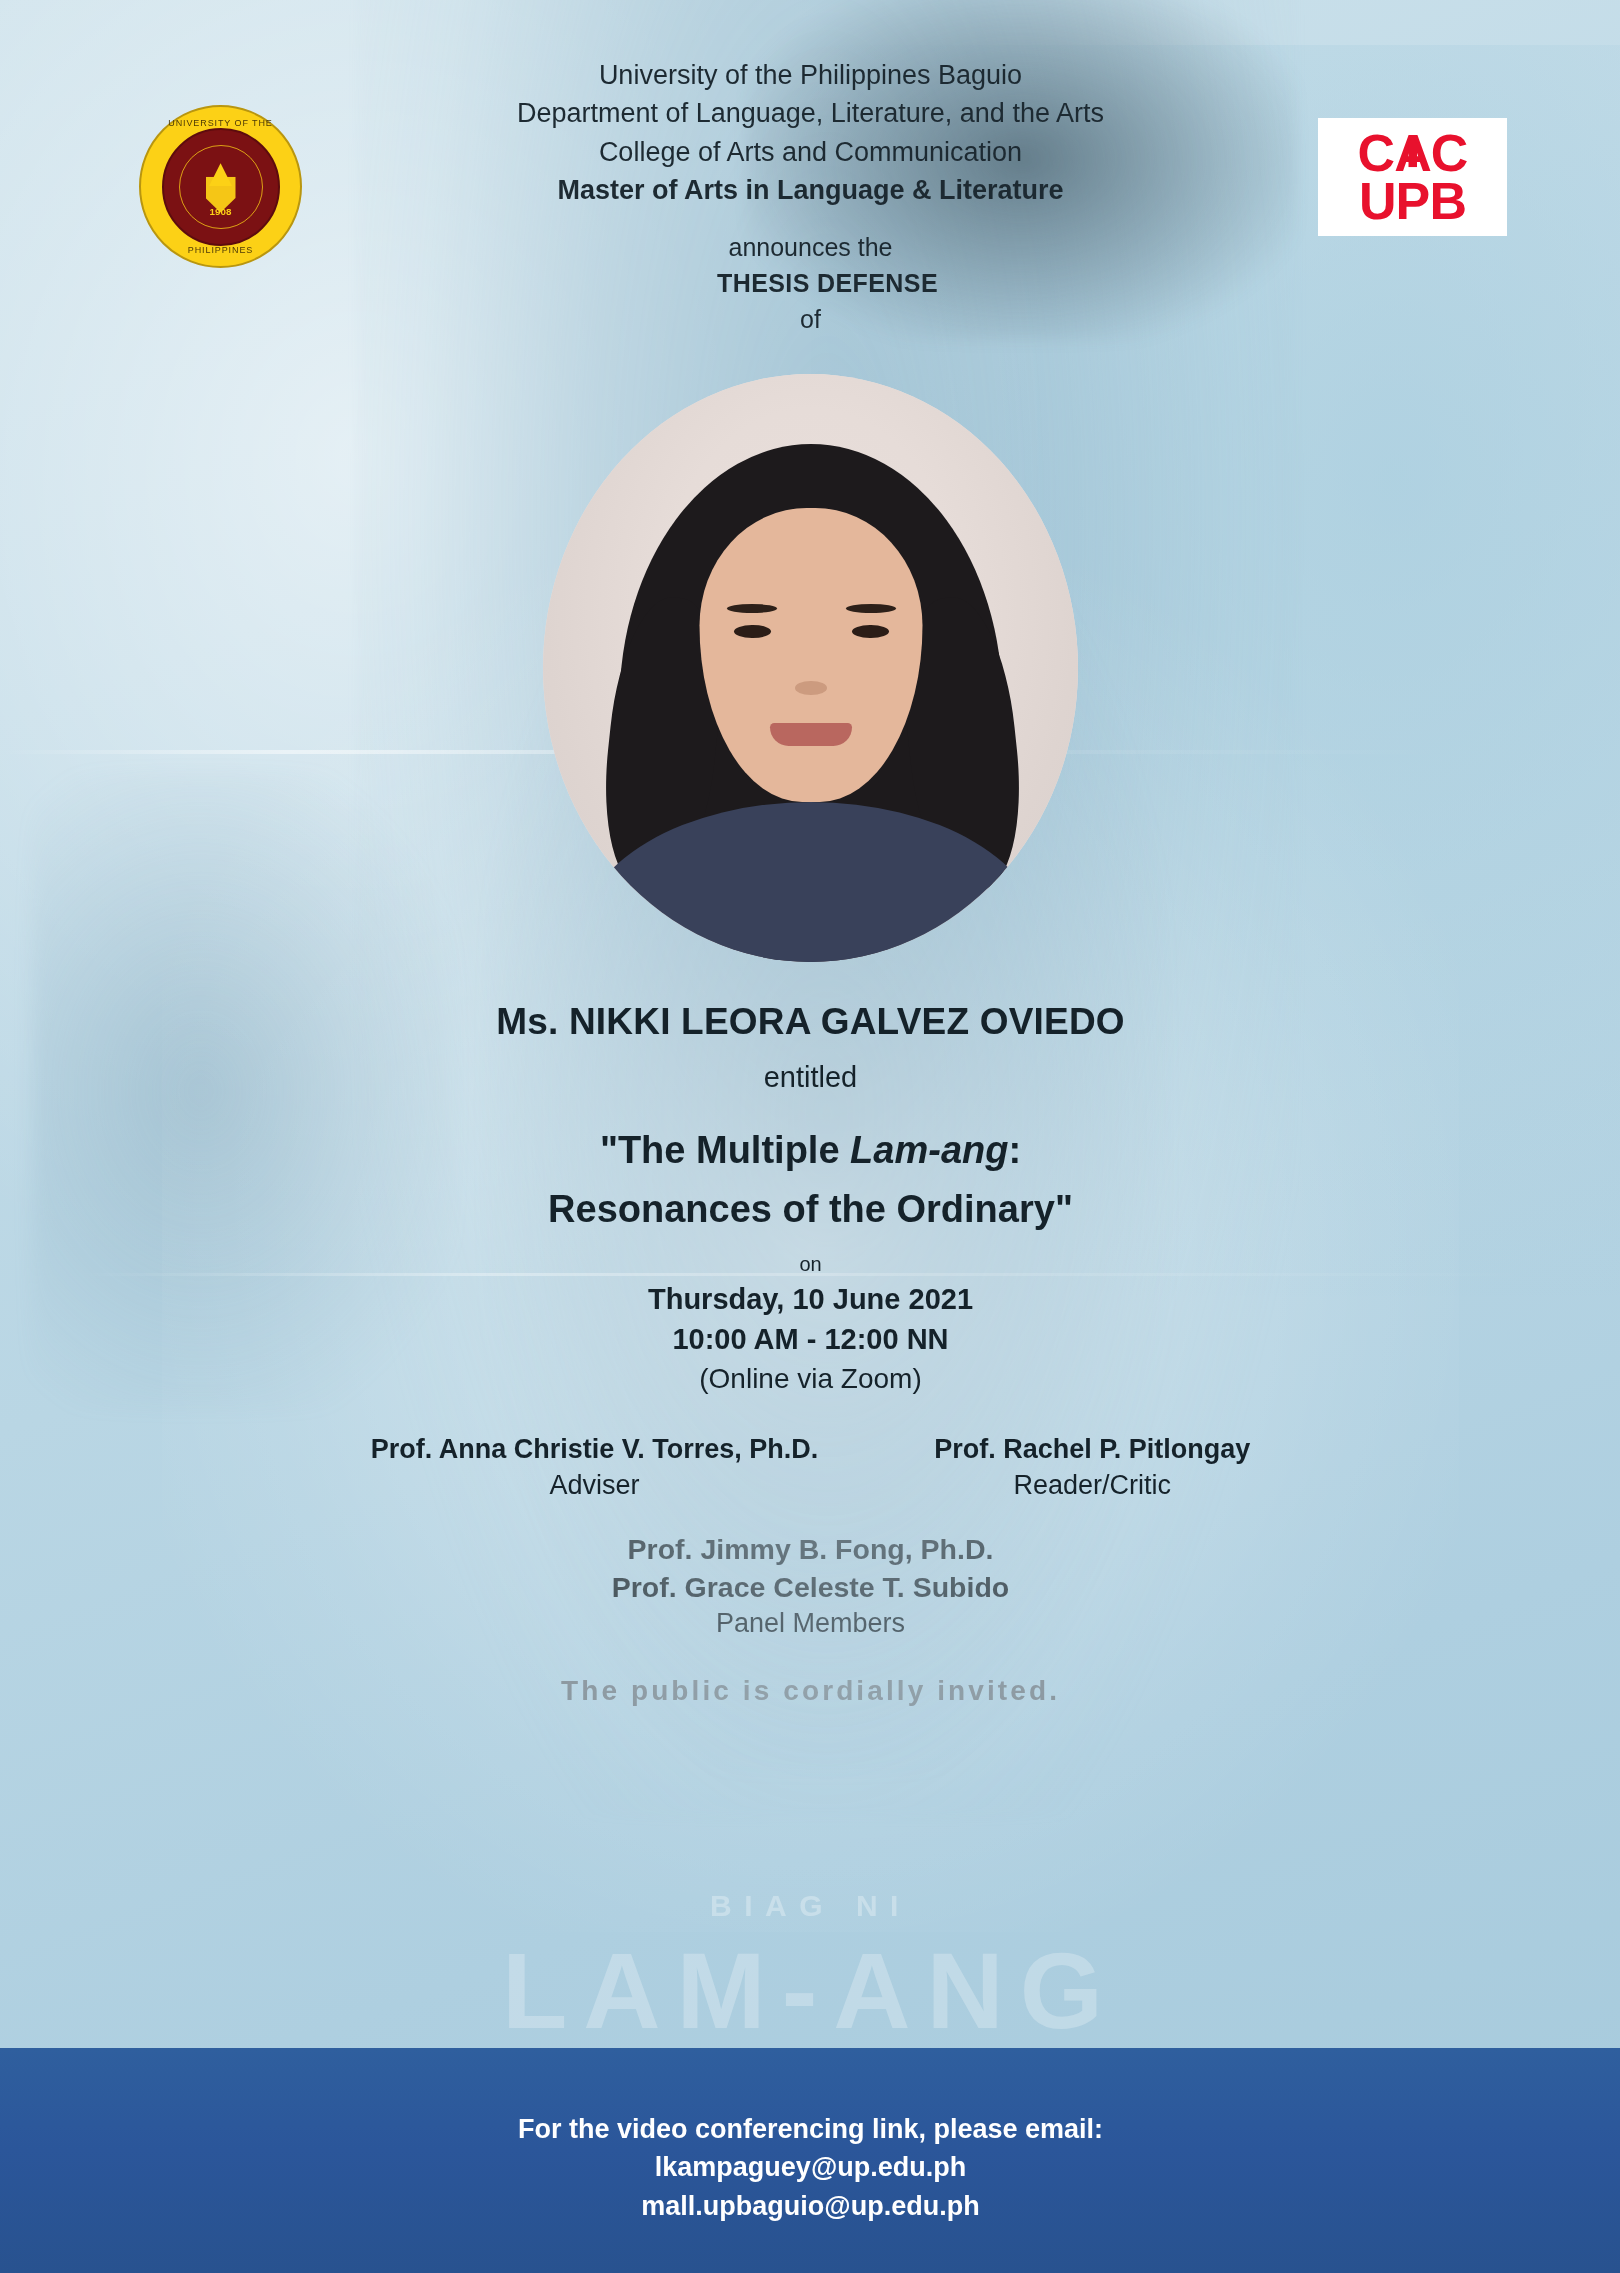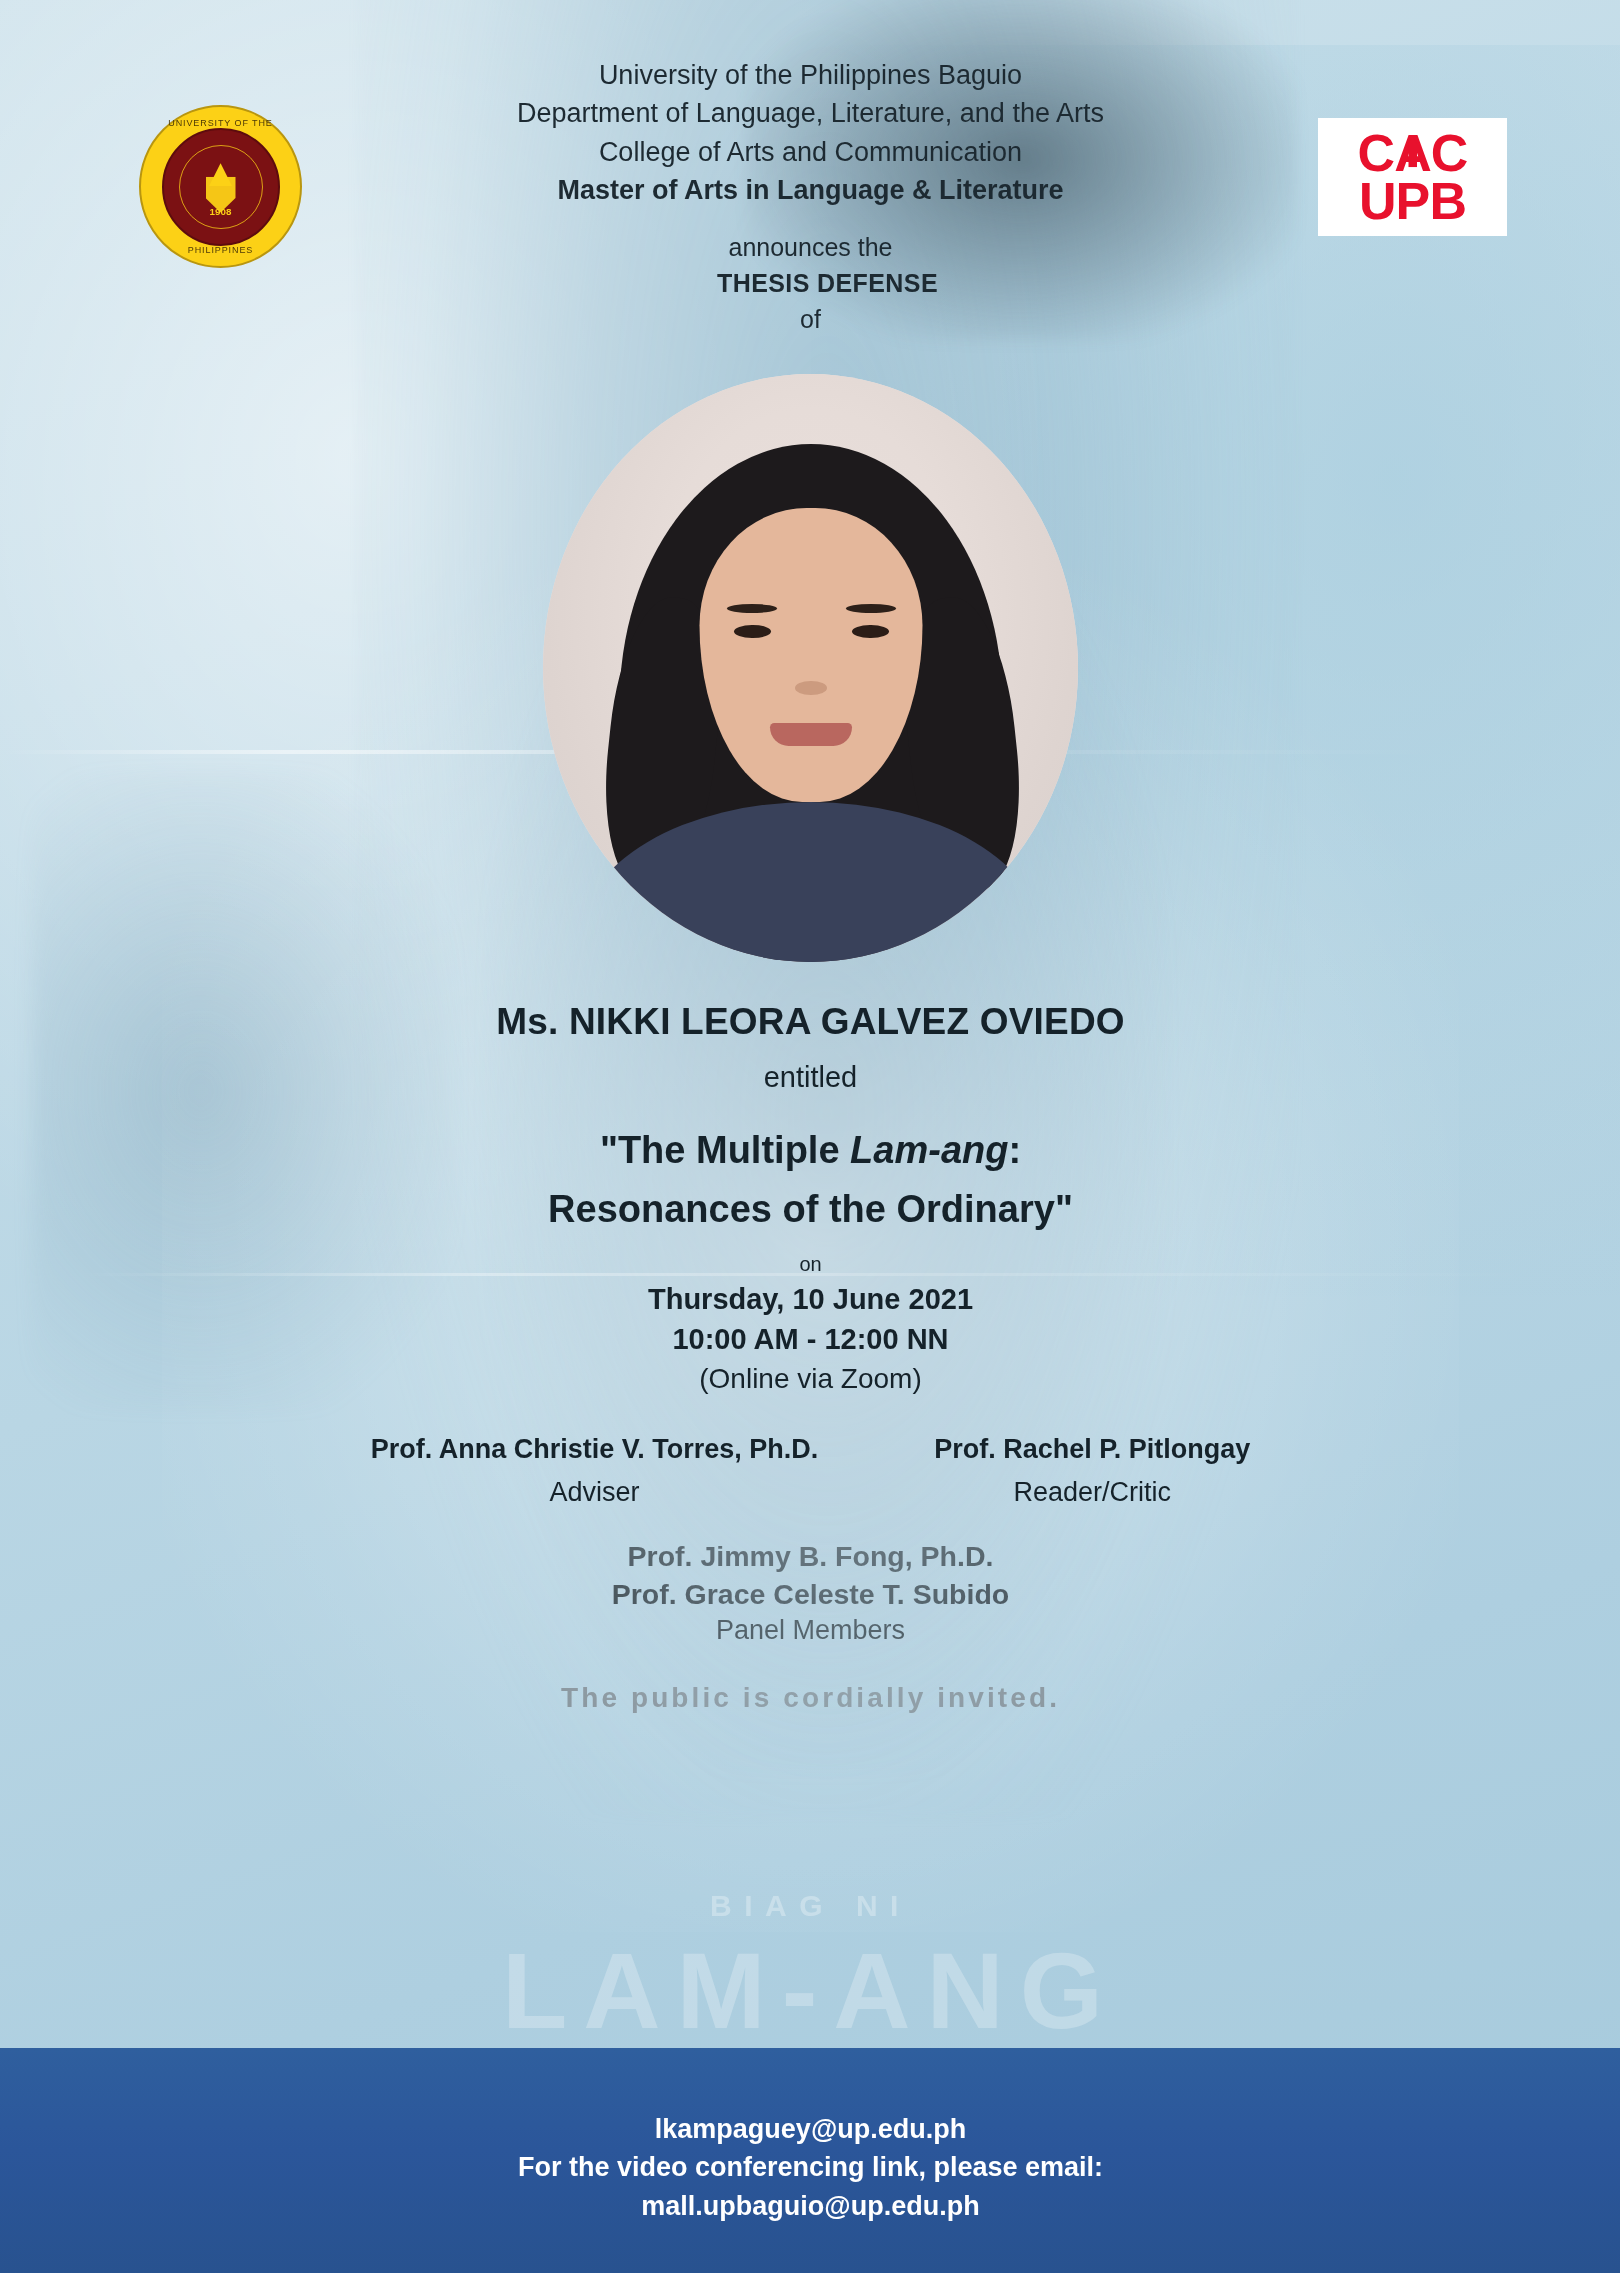--- a/index.html
+++ b/index.html
@@ -382,21 +382,21 @@
   }
   .panel-person .p-name {
     font-size: 27px;
     font-weight: bold;
     color: #15222a;
     white-space: nowrap;
   }
   .panel-person .p-role {
     font-size: 27px;
     color: #15222a;
-    margin-top: 12px;
+    margin-top: 5px;
   }
   .panel-center {
     margin-top: 30px;
     text-align: center;
   }
   .panel-center .p-name {
     font-size: 28.5px;
     font-weight: bold;
     color: #15222a;
     line-height: 1.32;
@@ -528,19 +528,19 @@
 
   <div class="panel-center">
     <div class="p-name">Prof. Jimmy B. Fong, Ph.D.</div>
     <div class="p-name">Prof. Grace Celeste T. Subido</div>
     <div class="p-role">Panel Members</div>
   </div>
 
   <div class="invite">The public is cordially invited.</div>
 
   <div class="footer">
+    <div class="f-line">For the video conferencing link, please email:</div>
     <div class="f-line">lkampaguey@up.edu.ph</div>
-    <div class="f-line">For the video conferencing link, please email:</div>
     <div class="f-line">mall.upbaguio@up.edu.ph</div>
   </div>
 
 </div>
 
 
 </body></html>

